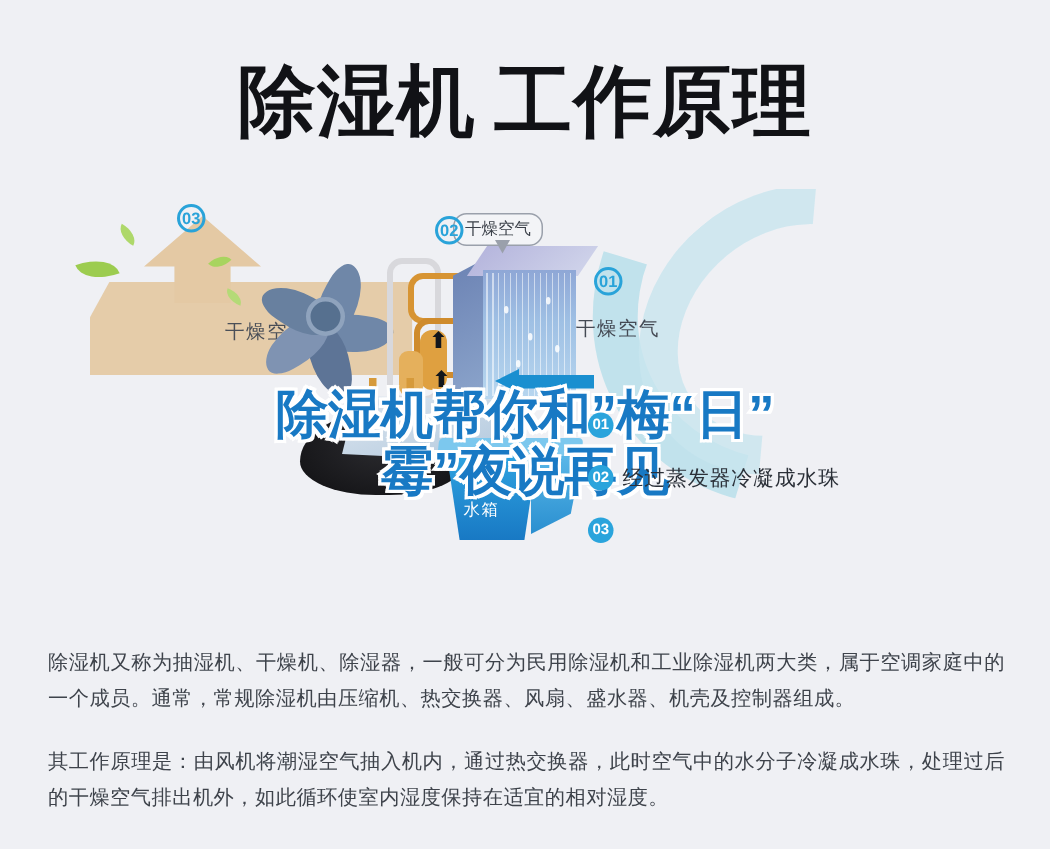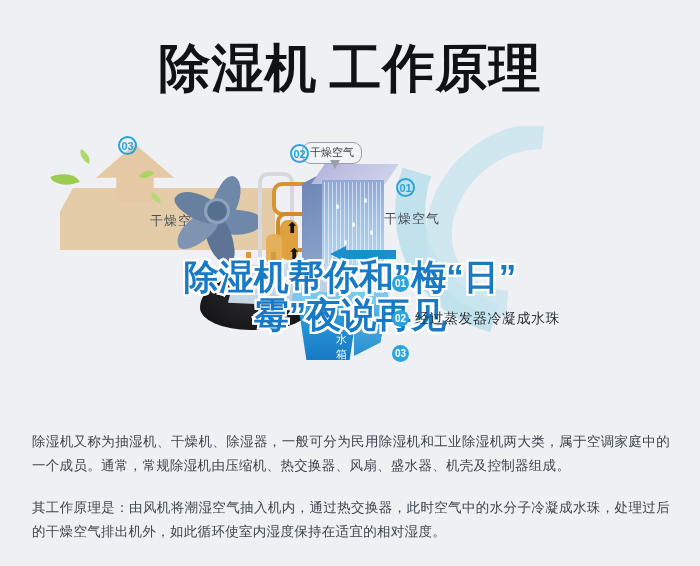--- a/index.html
+++ b/index.html
@@ -245,21 +245,21 @@
     position: absolute; left: 6px; top: 12px; width: 60px; height: 56px;
     background: linear-gradient(180deg,#2fa3e0,#1879c4);
     clip-path: polygon(0% 0%, 100% 0%, 86% 100%, 14% 100%);
   }
   .tank-right {
     position: absolute; left: 62px; top: 12px; width: 34px; height: 52px;
     background: linear-gradient(180deg,#59b7e8,#2a8fd0);
     clip-path: polygon(0% 0%, 100% 0%, 78% 74%, 0% 100%);
   }
   .label-tank {
-    position: absolute; left: 38px; top: 28px;
+    position: absolute; left: 11px; top: 28px;
     font-size: 11px; color: #ffffff; letter-spacing: 1px;
   }
 
   
   .overlay {
     position: absolute;
     left: 0; top: 258px;
     width: 700px;
     text-align: center;
     pointer-events: none;

